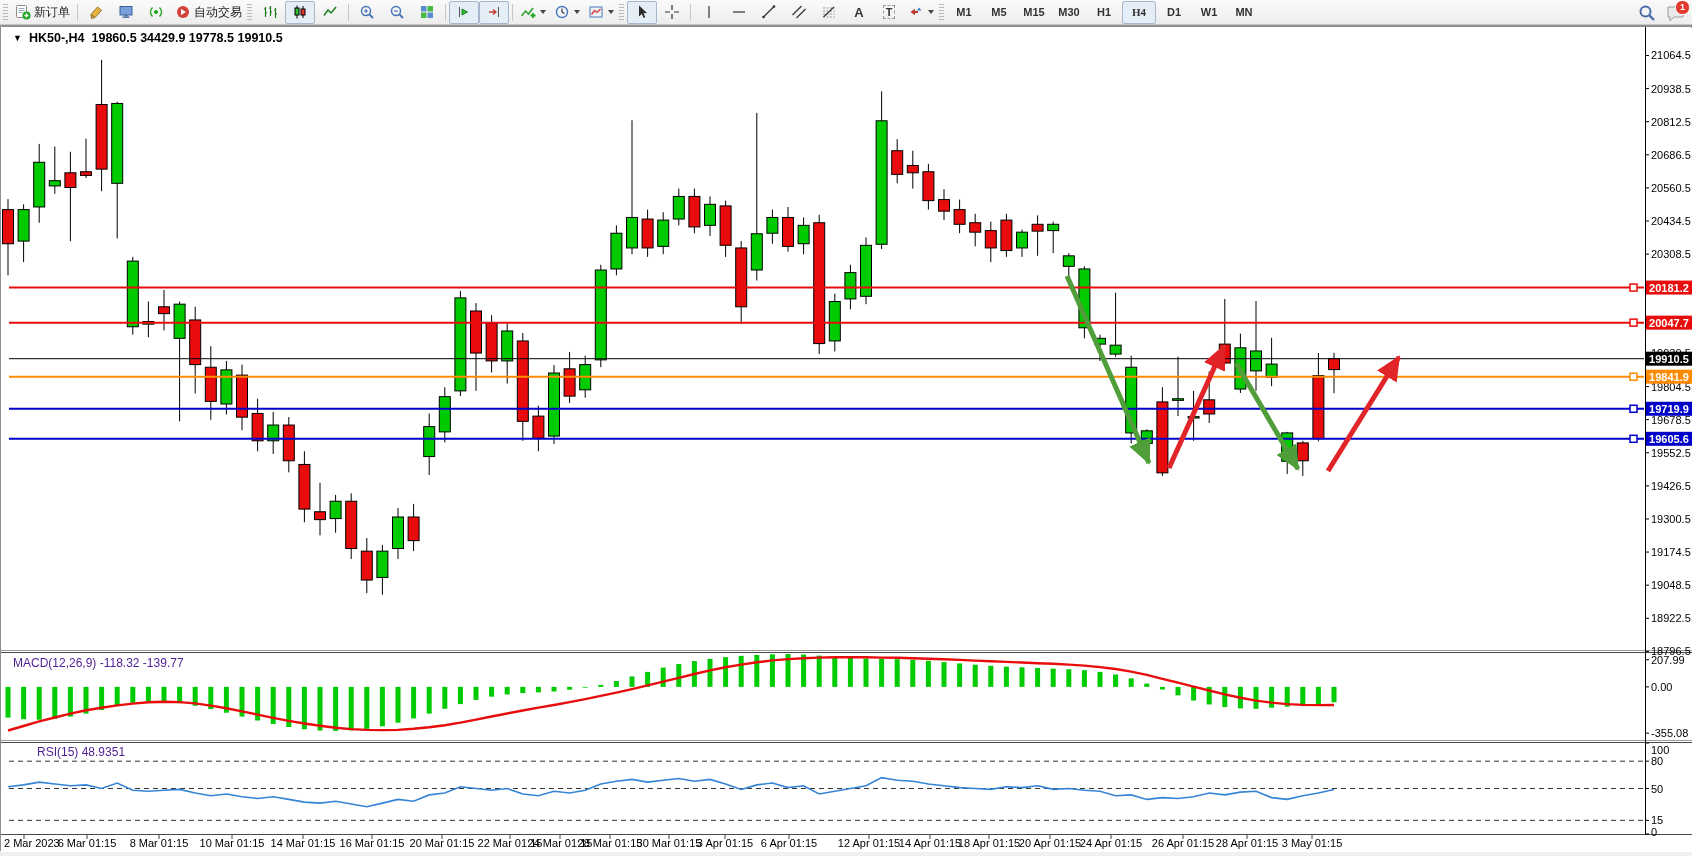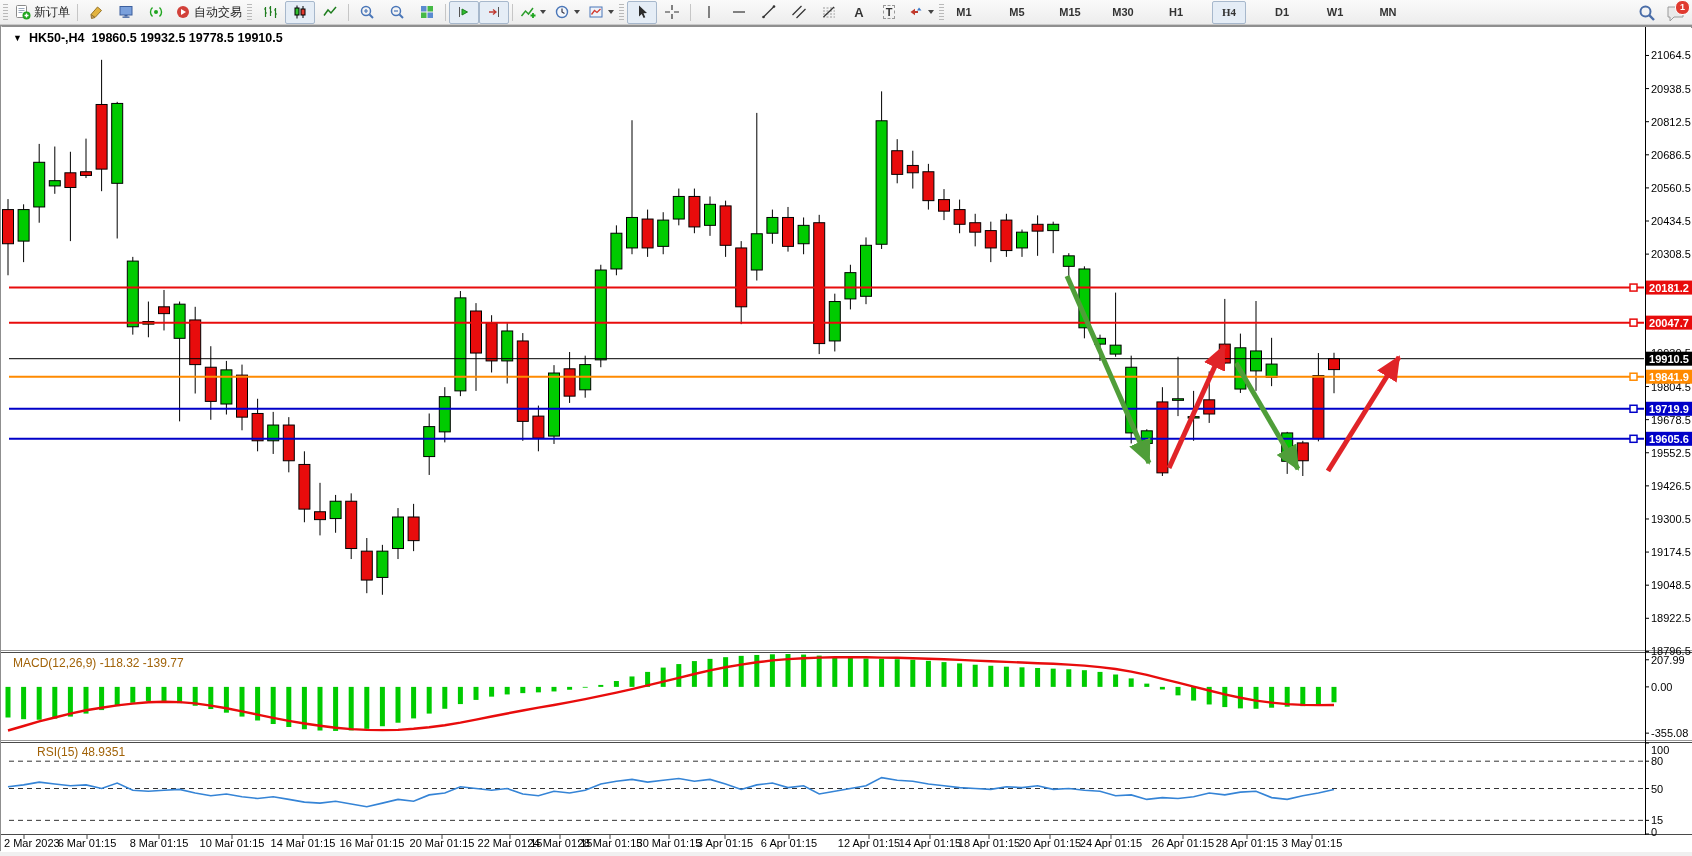--- a/index.html
+++ b/index.html
@@ -16,21 +16,21 @@
   .right-tools{position:absolute;right:6px;top:0;height:25px;display:flex;align-items:center;gap:10px;}
   .chat-wrap{position:relative;width:20px;height:18px;}
   .badge{position:absolute;top:-4px;right:-4px;min-width:13px;height:13px;border-radius:7px;background:#e03a2f;color:#fff;font-size:9px;font-weight:bold;display:flex;align-items:center;justify-content:center;border:1px solid #fff;}
   .glyphA{font-size:13px;font-weight:bold;color:#333;}
   .glyphT{font-size:11px;font-weight:bold;color:#333;border:1px dashed #999;padding:0 2px;line-height:12px;}
   
   .chart-window{position:absolute;top:25px;left:0;width:1692px;height:826px;background:#fff;border:1px solid #8f8f8f;box-sizing:border-box;}
   #chart-svg{position:absolute;top:0;left:0;}
   .chart-title{position:absolute;left:12px;top:5px;font-size:12.5px;font-weight:600;color:#000;display:flex;gap:7px;align-items:center;z-index:3;}
   .chart-title .tri{font-size:9px;}
-  .pane-label{position:absolute;left:12px;font-size:12px;color:#a16207;z-index:3;}
+  .pane-label{position:absolute;left:12px;font-size:12px;color:#4c1d95;z-index:3;}
   .svgtext{font-family:"Liberation Sans",sans-serif;}
 </style>
 </head>
 <body>
 
 <div class="toolbar">
   <div class="grip"></div>
 
   <div class="tbtn">
     <svg width="16" height="16">
@@ -203,21 +203,21 @@
   </div>
   <div class="tbtn">
     <svg width="16" height="16">
         <path d="M2.5 8 L7 4.8 V7 H10 V9 H7 V11.2 Z" fill="#c0392b"></path>
         <path d="M11 3.5 L13.5 6.5 H9 Z" fill="#3c78c8"></path>
       </svg>
     <span class="caret"></span>
   </div>
 
   <div class="grip"></div>
-  <div id="tf-row" style="display:flex;align-items:center;gap:19px;">
+  <div id="tf-row" style="display:flex;align-items:center;gap:1px;">
       <div class="tbtn tf">M1</div>
       <div class="tbtn tf">M5</div>
       <div class="tbtn tf">M15</div>
       <div class="tbtn tf">M30</div>
       <div class="tbtn tf">H1</div>
       <div class="tbtn tf active">H4</div>
       <div class="tbtn tf">D1</div>
       <div class="tbtn tf">W1</div>
       <div class="tbtn tf">MN</div>
     </div>
@@ -233,21 +233,21 @@
         </svg>
       <div class="badge">1</div>
     </div>
   </div>
 </div>
 
 <div class="chart-window">
   <div class="chart-title">
     <span class="tri">▼</span>
     <span>HK50-,H4</span>
-    <span>19860.5 19932.5 19778.5 19910.5</span>
+    <span>19860.5 34429.9 19778.5 19910.5</span>
   </div>
 
   <div class="pane-label" style="top:630px;">
     <span>MACD(12,26,9)</span>&nbsp;<span>-118.32 -139.77</span>
   </div>
   <div class="pane-label" style="top:719px;margin-left:24px;">
     <span>RSI(15)</span>&nbsp;<span>48.9351</span>
   </div>
 
   <svg id="chart-svg" width="1692" height="826" viewBox="0 25 1692 826">

